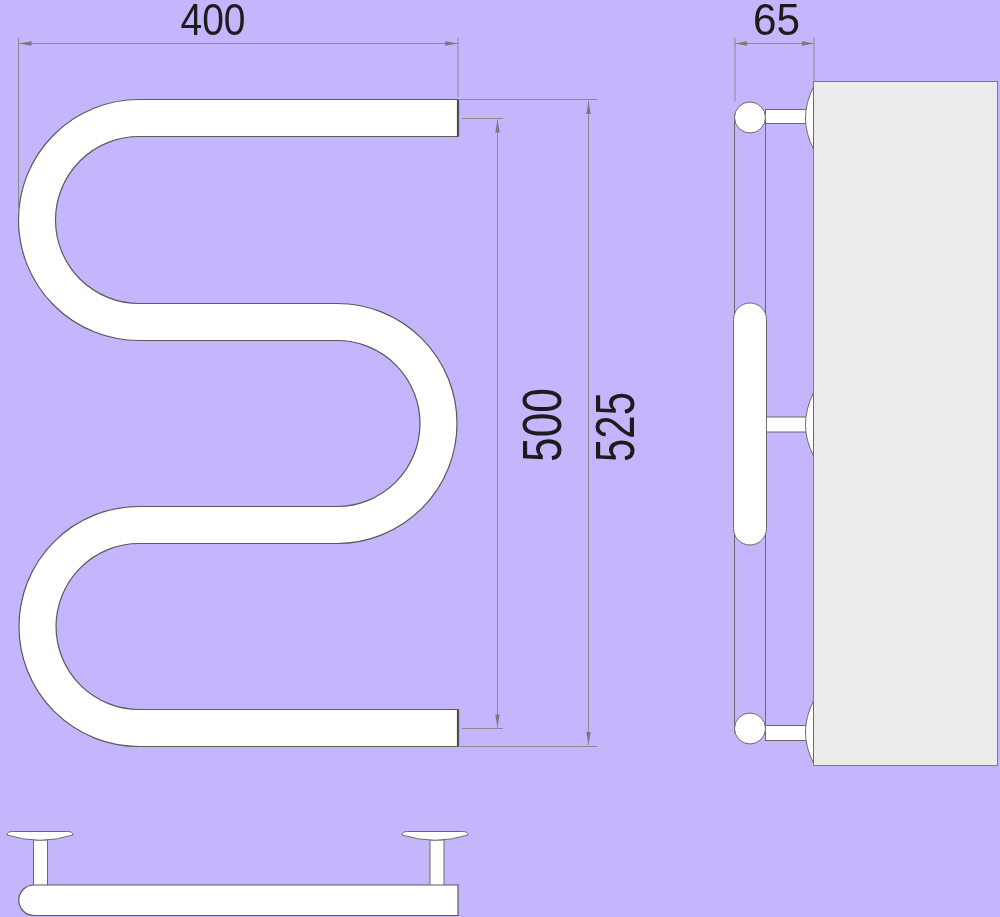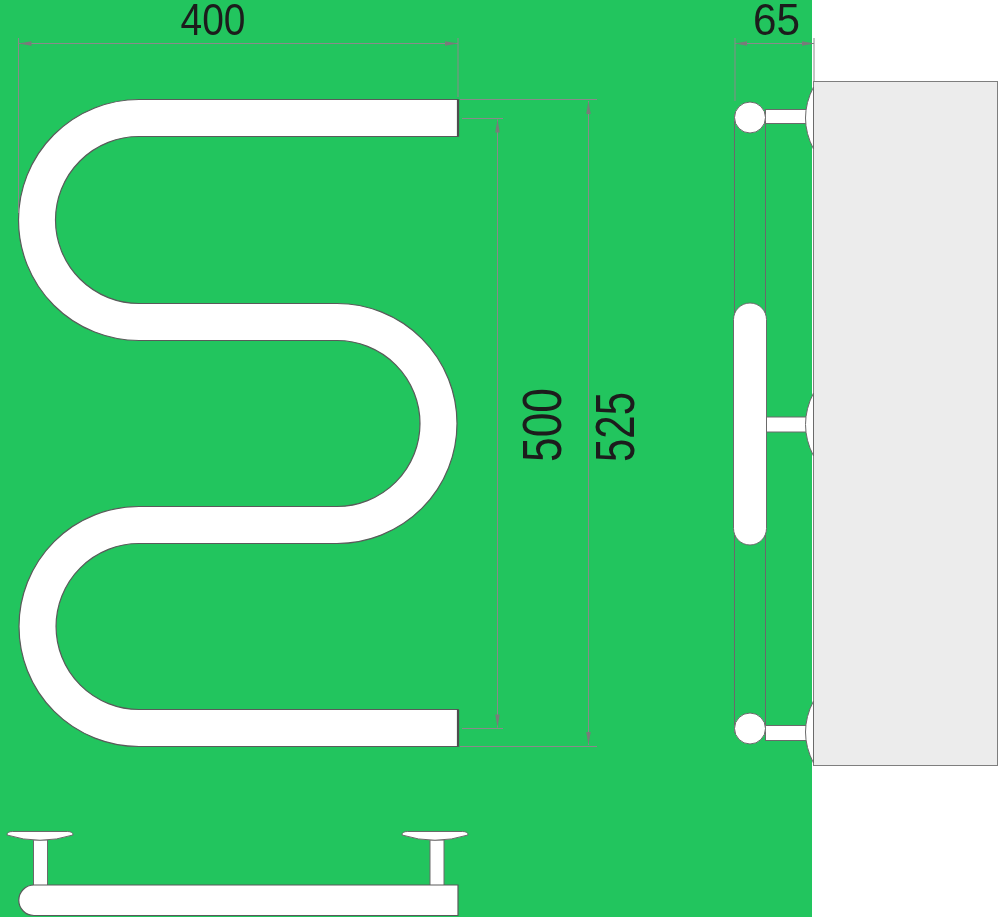--- a/index.html
+++ b/index.html
@@ -1,16 +1,16 @@
 <!DOCTYPE html>
 <html><head>
 <meta charset="utf-8">
 <style>
   html, body { margin: 0; padding: 0; background: #ffffff; }
-  .stage { width: 812px; height: 917px; position: relative; background: #22c55e; }
+  .stage { width: 1000px; height: 917px; position: relative; background: #c4b5fd; }
   svg { display: block; }
   .ln   { fill: none; stroke: #6a6a6a; stroke-width: 1; }
   .tube { fill: #ffffff; stroke: #5a5a5a; stroke-width: 1.2; }
   .white{ fill: #ffffff; stroke: #6a6a6a; stroke-width: 1; }
   .cap  { stroke: #4e4e4e; stroke-width: 2.2; fill: none; }
   .dim  { stroke: #8a8a8a; stroke-width: 1; fill: none; }
   .arr  { fill: #7a7a7a; stroke: none; }
   text.dimtxt {
     font-family: "Liberation Sans", sans-serif;
     fill: #1c1c1c;

